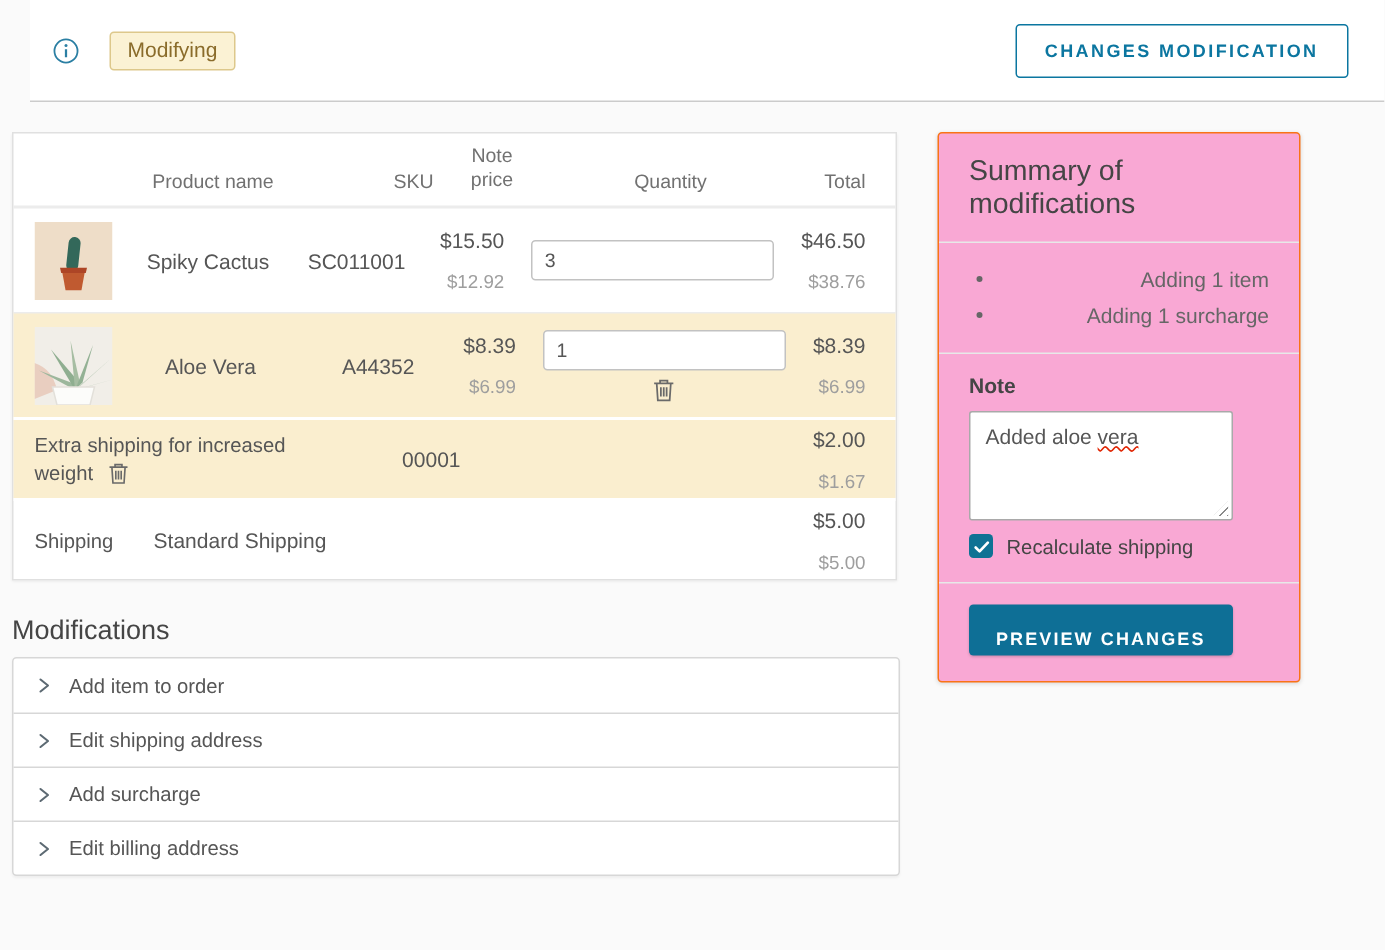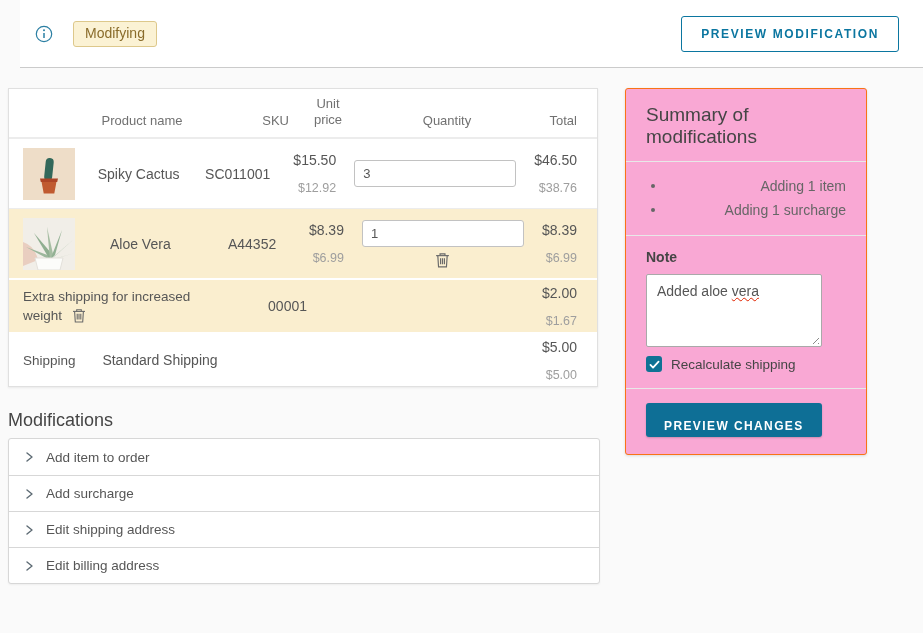--- a/index.html
+++ b/index.html
@@ -136,34 +136,34 @@
 
 <div class="topbar">
   <span class="info-icon">
     <svg viewBox="0 0 18 18" width="18" height="18">
       <circle cx="9" cy="9" r="7.7" fill="none" stroke="#2b7fa3" stroke-width="1.2"></circle>
       <circle cx="9" cy="5.3" r="1" fill="#2b7fa3"></circle>
       <path d="M9 7.9v5.2" stroke="#2b7fa3" stroke-width="1.5"></path>
     </svg>
   </span>
   <span class="badge">Modifying</span>
-  <button class="cancel-btn">PREVIEW MODIFICATION</button>
+  <button class="cancel-btn">CHANGES MODIFICATION</button>
 </div>
 
 <div class="content">
 
   <div class="left-col">
 
     <div class="table-card">
 
       <div class="trow thead">
         <div class="c-img"></div>
         <div class="c-name">Product name</div>
         <div class="c-sku">SKU</div>
-        <div class="c-price-head">Unit price</div>
+        <div class="c-price-head">Note price</div>
         <div class="c-qty">Quantity</div>
         <div class="c-total">Total</div>
       </div>
 
       <div class="trow r-item">
         <div class="c-img">
           <svg class="prod-img" viewBox="0 0 52 52">
             <rect width="52" height="52" fill="#eeddc8"></rect>
             <rect x="22" y="10" width="8" height="23" rx="4" fill="#33685a" transform="rotate(6 26 21)"></rect>
             <path d="M17 30.5h18l-.8 3.5H17.8z" fill="#ad4526"></path>
@@ -264,29 +264,29 @@
             </svg>
         </span>
         <span>Add item to order</span>
       </div>
       <div class="acc-item">
         <span class="chev">
           <svg viewBox="0 0 12 12" width="12" height="12">
               <path d="M4 2l5 4-5 4" fill="none" stroke="#5d6a73" stroke-width="1.4" stroke-linecap="round" stroke-linejoin="round"></path>
             </svg>
         </span>
-        <span>Add surcharge</span>
+        <span>Edit shipping address</span>
       </div>
       <div class="acc-item">
         <span class="chev">
           <svg viewBox="0 0 12 12" width="12" height="12">
               <path d="M4 2l5 4-5 4" fill="none" stroke="#5d6a73" stroke-width="1.4" stroke-linecap="round" stroke-linejoin="round"></path>
             </svg>
         </span>
-        <span>Edit shipping address</span>
+        <span>Add surcharge</span>
       </div>
       <div class="acc-item">
         <span class="chev">
           <svg viewBox="0 0 12 12" width="12" height="12">
               <path d="M4 2l5 4-5 4" fill="none" stroke="#5d6a73" stroke-width="1.4" stroke-linecap="round" stroke-linejoin="round"></path>
             </svg>
         </span>
         <span>Edit billing address</span>
       </div>
     </div>

